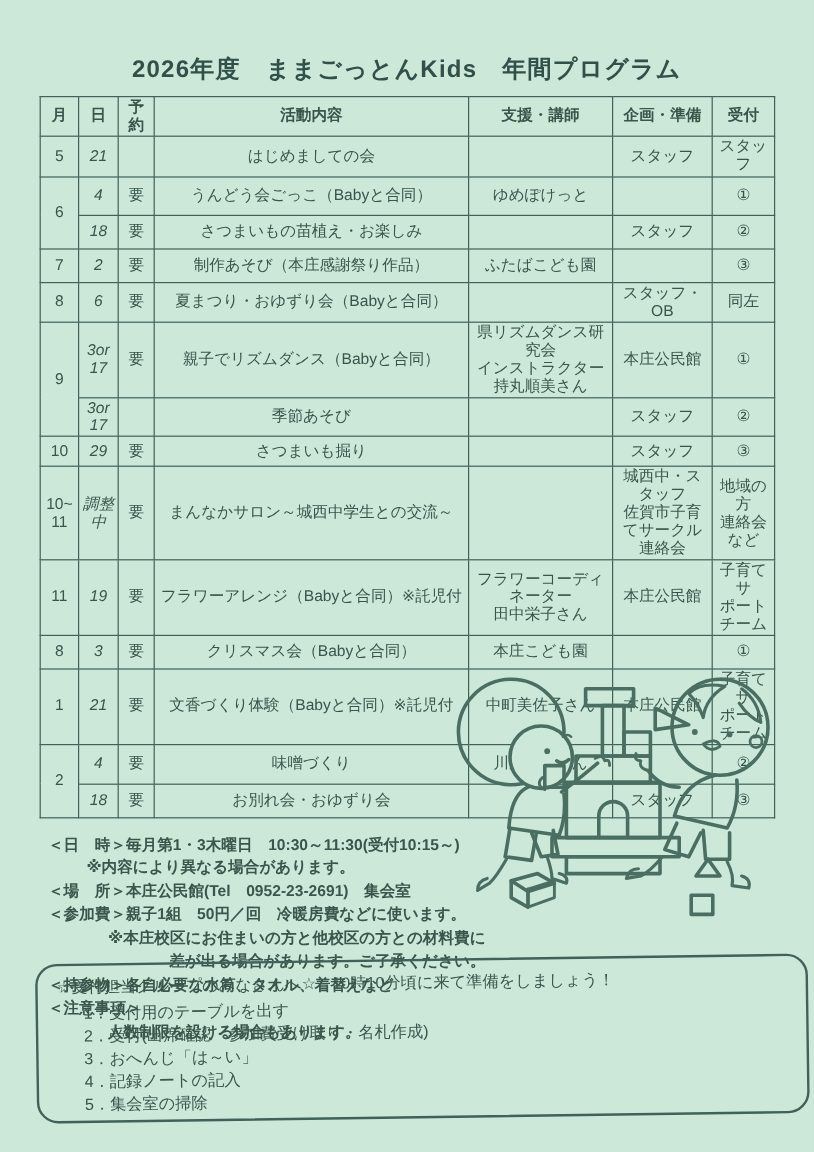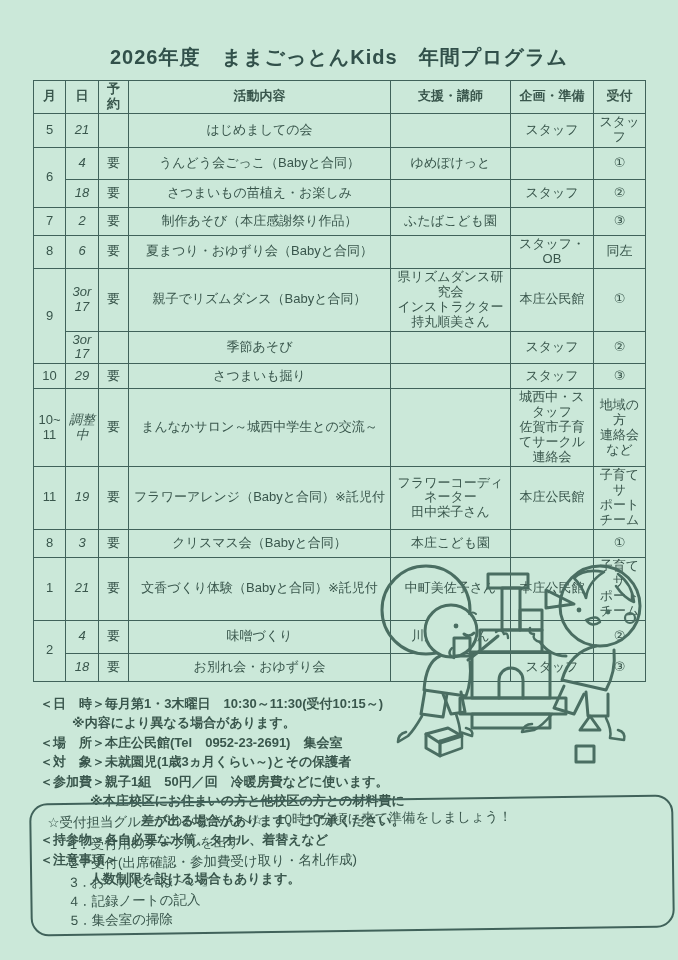--- a/index.html
+++ b/index.html
@@ -233,21 +233,20 @@
     <td>スタッフ</td>
     <td>③</td>
   </tr>
 </tbody>
   </table>
 
 <div class="notes">
   <div class="note-line">＜日　時＞毎月第1・3木曜日　10:30～11:30(受付10:15～)</div>
   <div class="note-line ind1">※内容により異なる場合があります。</div>
   <div class="note-line">＜場　所＞本庄公民館(Tel　0952-23-2691)　集会室</div>
-  <div class="note-line">＜対　象＞未就園児(1歳3ヵ月くらい～)とその保護者</div>
   <div class="note-line">＜参加費＞親子1組　50円／回　冷暖房費などに使います。</div>
   <div class="note-line ind2">※本庄校区にお住まいの方と他校区の方との材料費に</div>
   <div class="note-line ind3">差が出る場合があります。ご了承ください。</div>
   <div class="note-line">＜持参物＞各自必要な水筒、タオル、着替えなど</div>
   <div class="note-line">＜注意事項＞</div>
   <div class="note-line ind2">人数制限を設ける場合もあります。</div>
 </div>
 
 <div class="illustration">
   <svg viewBox="0 0 300 235" fill="none" stroke="#4a6e62" stroke-width="3" stroke-linecap="round" stroke-linejoin="round">

